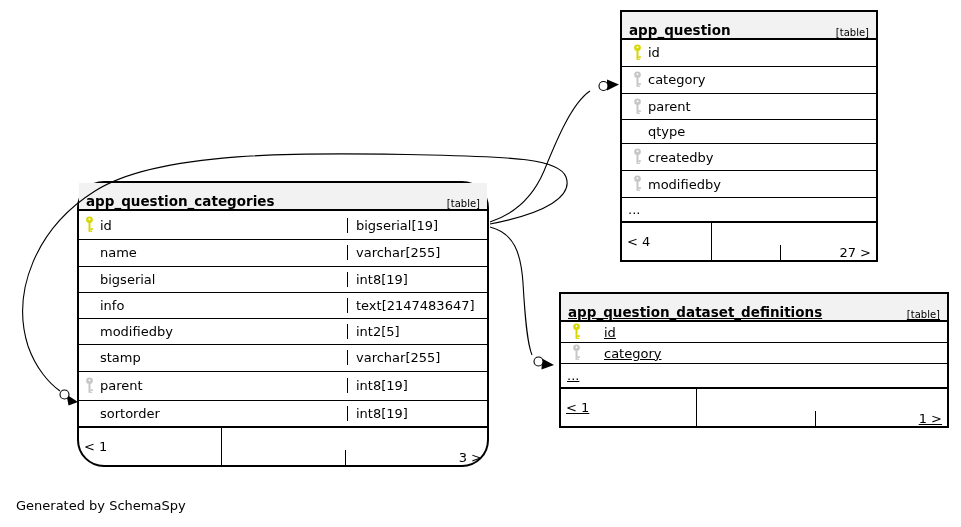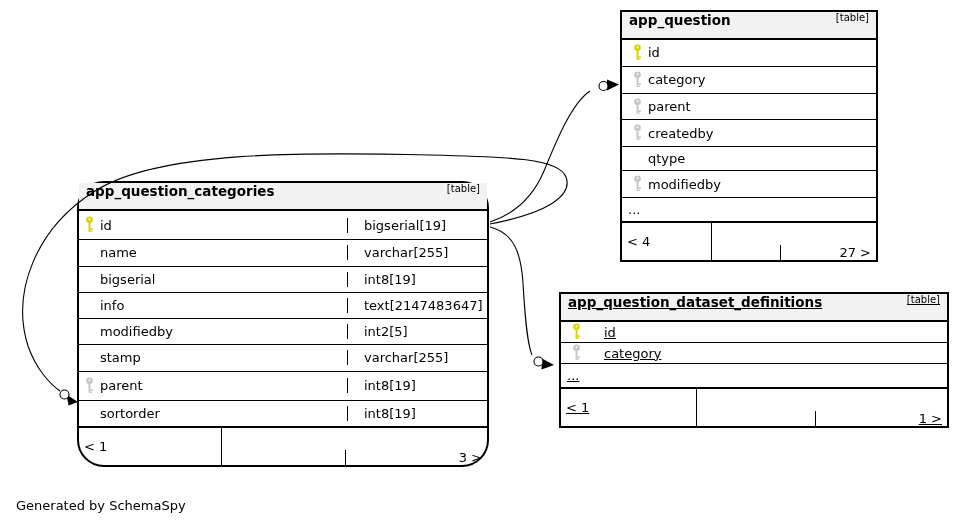--- a/index.html
+++ b/index.html
@@ -1,30 +1,30 @@
 <!DOCTYPE html>
 <html><head>
 <meta charset="utf-8">
 <style>
   html,body{margin:0;padding:0;}
   body{font-family:"DejaVu Sans","Liberation Sans",sans-serif;background:#fff;}
   #canvas{position:relative;width:961px;height:527px;background:#fff;overflow:hidden;}
 
   .er-table{position:absolute;box-sizing:border-box;border:2px solid #000;background:#fff;
             display:flex;flex-direction:column;font-size:13px;color:#000;}
-  .er-header{flex:0 0 26px;display:flex;align-items:flex-start;justify-content:space-between;
+  .er-header{flex:0 0 26px;display:flex;align-items:flex-end;justify-content:space-between;
              padding:0 7px;background:#f2f2f2;border-bottom:2px solid #000;}
   .er-title{font-weight:bold;font-size:13.5px;white-space:nowrap;}
   .er-badge{font-weight:normal;font-size:10px;white-space:nowrap;}
   .er-rows{flex:1 1 auto;display:flex;flex-direction:column;}
   .er-row{flex:1 1 auto;display:flex;align-items:center;}
   .er-row + .er-row{border-top:1px solid #000;}
   .er-row .cell-name{display:flex;align-items:center;white-space:nowrap;}
   .er-row .cell-type{display:flex;align-items:center;border-left:1px solid #000;
-                     padding-left:16px;white-space:nowrap;flex:1 1 auto;}
+                     padding-left:8px;white-space:nowrap;flex:1 1 auto;}
   .keyspan{display:flex;align-items:center;flex:0 0 auto;}
   .keysvg{display:block;}
   .key-pk{color:#d6d600;}
   .key-fk{color:#c6c6c6;}
   .ellipsis-row{flex:0 0 23px;display:flex;align-items:center;padding-left:6px;border-top:1px solid #000;}
   .er-footer{flex:0 0 22px;display:flex;border-top:2px solid #000;}
   .fcell{display:flex;align-items:center;padding:0 5px;box-sizing:border-box;white-space:nowrap;}
   .fcell + .fcell{border-left:1px solid #000;}
   .fcell.fright{justify-content:flex-end;flex:1 1 auto;margin-top:22px;}
 
@@ -208,36 +208,36 @@
                 <rect x="3.9" y="7.4" width="2.2" height="10.2" fill="currentColor"></rect>
                 <rect x="6" y="13.6" width="2.7" height="1.9" fill="currentColor"></rect>
                 <rect x="6" y="16.4" width="1.9" height="1.4" fill="currentColor"></rect>
               </svg>
             </span>
             <span>parent</span>
           </span>
       </div>
       <div class="er-row">
         <span class="cell-name">
+            <span class="keyspan"></span>
+            <span>qtype</span>
+          </span>
+      </div>
+      <div class="er-row">
+        <span class="cell-name">
             <span class="keyspan key-fk">
               <svg class="keysvg" width="9" height="18" viewBox="0 0 10 20">
                 <circle cx="5" cy="4.2" r="3.7" fill="currentColor"></circle>
                 <circle cx="5" cy="3.6" r="1.1" fill="#fff"></circle>
                 <rect x="3.9" y="7.4" width="2.2" height="10.2" fill="currentColor"></rect>
                 <rect x="6" y="13.6" width="2.7" height="1.9" fill="currentColor"></rect>
                 <rect x="6" y="16.4" width="1.9" height="1.4" fill="currentColor"></rect>
               </svg>
             </span>
             <span>createdby</span>
-          </span>
-      </div>
-      <div class="er-row">
-        <span class="cell-name">
-            <span class="keyspan"></span>
-            <span>qtype</span>
           </span>
       </div>
       <div class="er-row">
         <span class="cell-name">
             <span class="keyspan key-fk">
               <svg class="keysvg" width="9" height="18" viewBox="0 0 10 20">
                 <circle cx="5" cy="4.2" r="3.7" fill="currentColor"></circle>
                 <circle cx="5" cy="3.6" r="1.1" fill="#fff"></circle>
                 <rect x="3.9" y="7.4" width="2.2" height="10.2" fill="currentColor"></rect>
                 <rect x="6" y="13.6" width="2.7" height="1.9" fill="currentColor"></rect>

